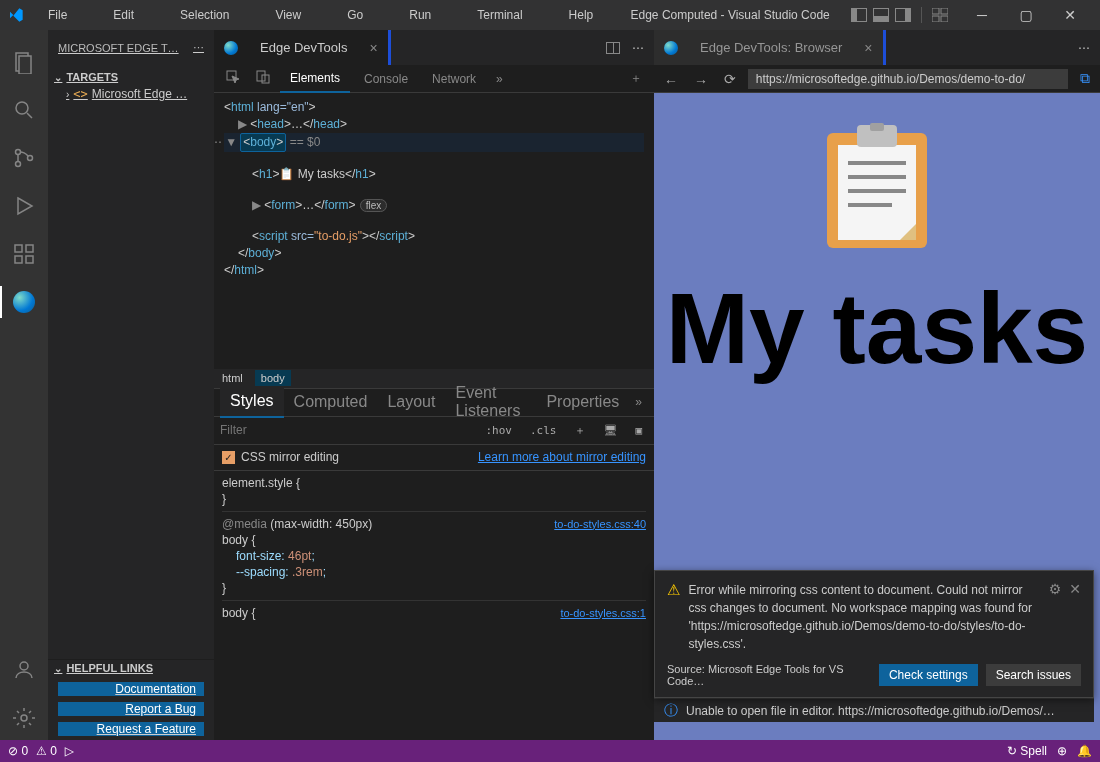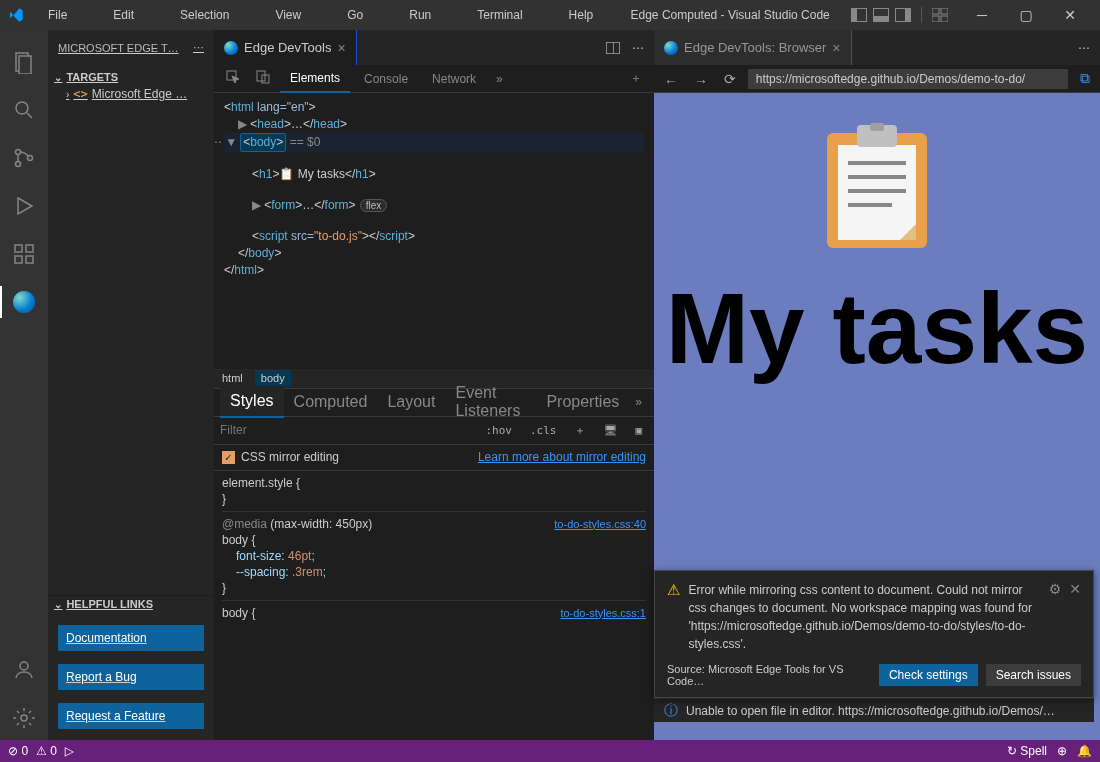--- a/index.html
+++ b/index.html
@@ -25,26 +25,26 @@
 .activitybar .spacer { flex: 1; }
 .activitybar svg { width: 24px; height: 24px; }
 .sidebar { width: 166px; background: #252526; display: flex; flex-direction: column; text-decoration: underline; }
 .sidebar .sb-title { height: 35px; display: flex; align-items: center; padding: 0 10px; color: #bbb; font-size: 11px; justify-content: space-between; }
 .sidebar .sb-section { padding: 4px 0; }
 .sidebar .sb-header { display: flex; align-items: center; padding: 2px 6px; font-weight: bold; font-size: 11px; cursor: pointer; }
 .sidebar .sb-header .chev { margin-right: 4px; font-size: 10px; }
 .sidebar .sb-item { display: flex; align-items: center; padding: 2px 6px 2px 18px; font-size: 12px; cursor: pointer; gap: 4px; }
 .sidebar .sb-spacer { flex: 1; }
 .sidebar .helpful { border-top: 1px solid #1e1e1e; }
-.sidebar .link-btn { display: block; margin: 13px 10px; padding: 6px 8px; background: #0e639c; color: #fff; text-align: left; cursor: pointer; font-size: 12px; }
+.sidebar .link-btn { display: block; margin: 6px 10px; padding: 0 8px; background: #0e639c; color: #fff; text-align: right; cursor: pointer; font-size: 12px; }
 .editor-group { display: flex; flex-direction: column; background: #1e1e1e; }
 .group1 { width: 440px; }
 .group2 { flex: 1; }
 .tabs { height: 35px; background: #252526; display: flex; align-items: center; }
-.tab { height: 35px; display: flex; align-items: center; padding: 0 10px; background: #1e1e1e; border-right: 1px solid #1d4ed8; gap: 6px; cursor: pointer; font-size: 13px; }
+.tab { height: 35px; display: flex; align-items: center; padding: 0 10px; background: #1e1e1e; border-right: 3px solid #1d4ed8; gap: 22px; cursor: pointer; font-size: 13px; }
 .tab.inactive { background: #2d2d2d; color: #969696; }
 .tab .close { color: #888; font-size: 14px; }
 .tabs .tab-actions { margin-left: auto; display: flex; gap: 12px; padding-right: 10px; color: #c5c5c5; align-items: center; }
 .devtools-toolbar { height: 28px; display: flex; align-items: center; border-bottom: 1px solid #3a3a3a; padding: 0 6px; gap: 4px; background: #1e1e1e; }
 .dt-tab { padding: 6px 10px; color: #888; cursor: pointer; font-size: 12px; }
 .dt-tab.active { color: #fff; border-bottom: 2px solid #0e639c; }
 .dt-icon { padding: 4px 6px; color: #888; cursor: pointer; }
 .dom-tree { flex: 1; padding: 6px 10px; font-family: Consolas, monospace; font-size: 12px; line-height: 17px; overflow: hidden; }
 .dom-tree .t-gray { color: #888; }
 .dom-tree .t-tag { color: #5db0d7; }

